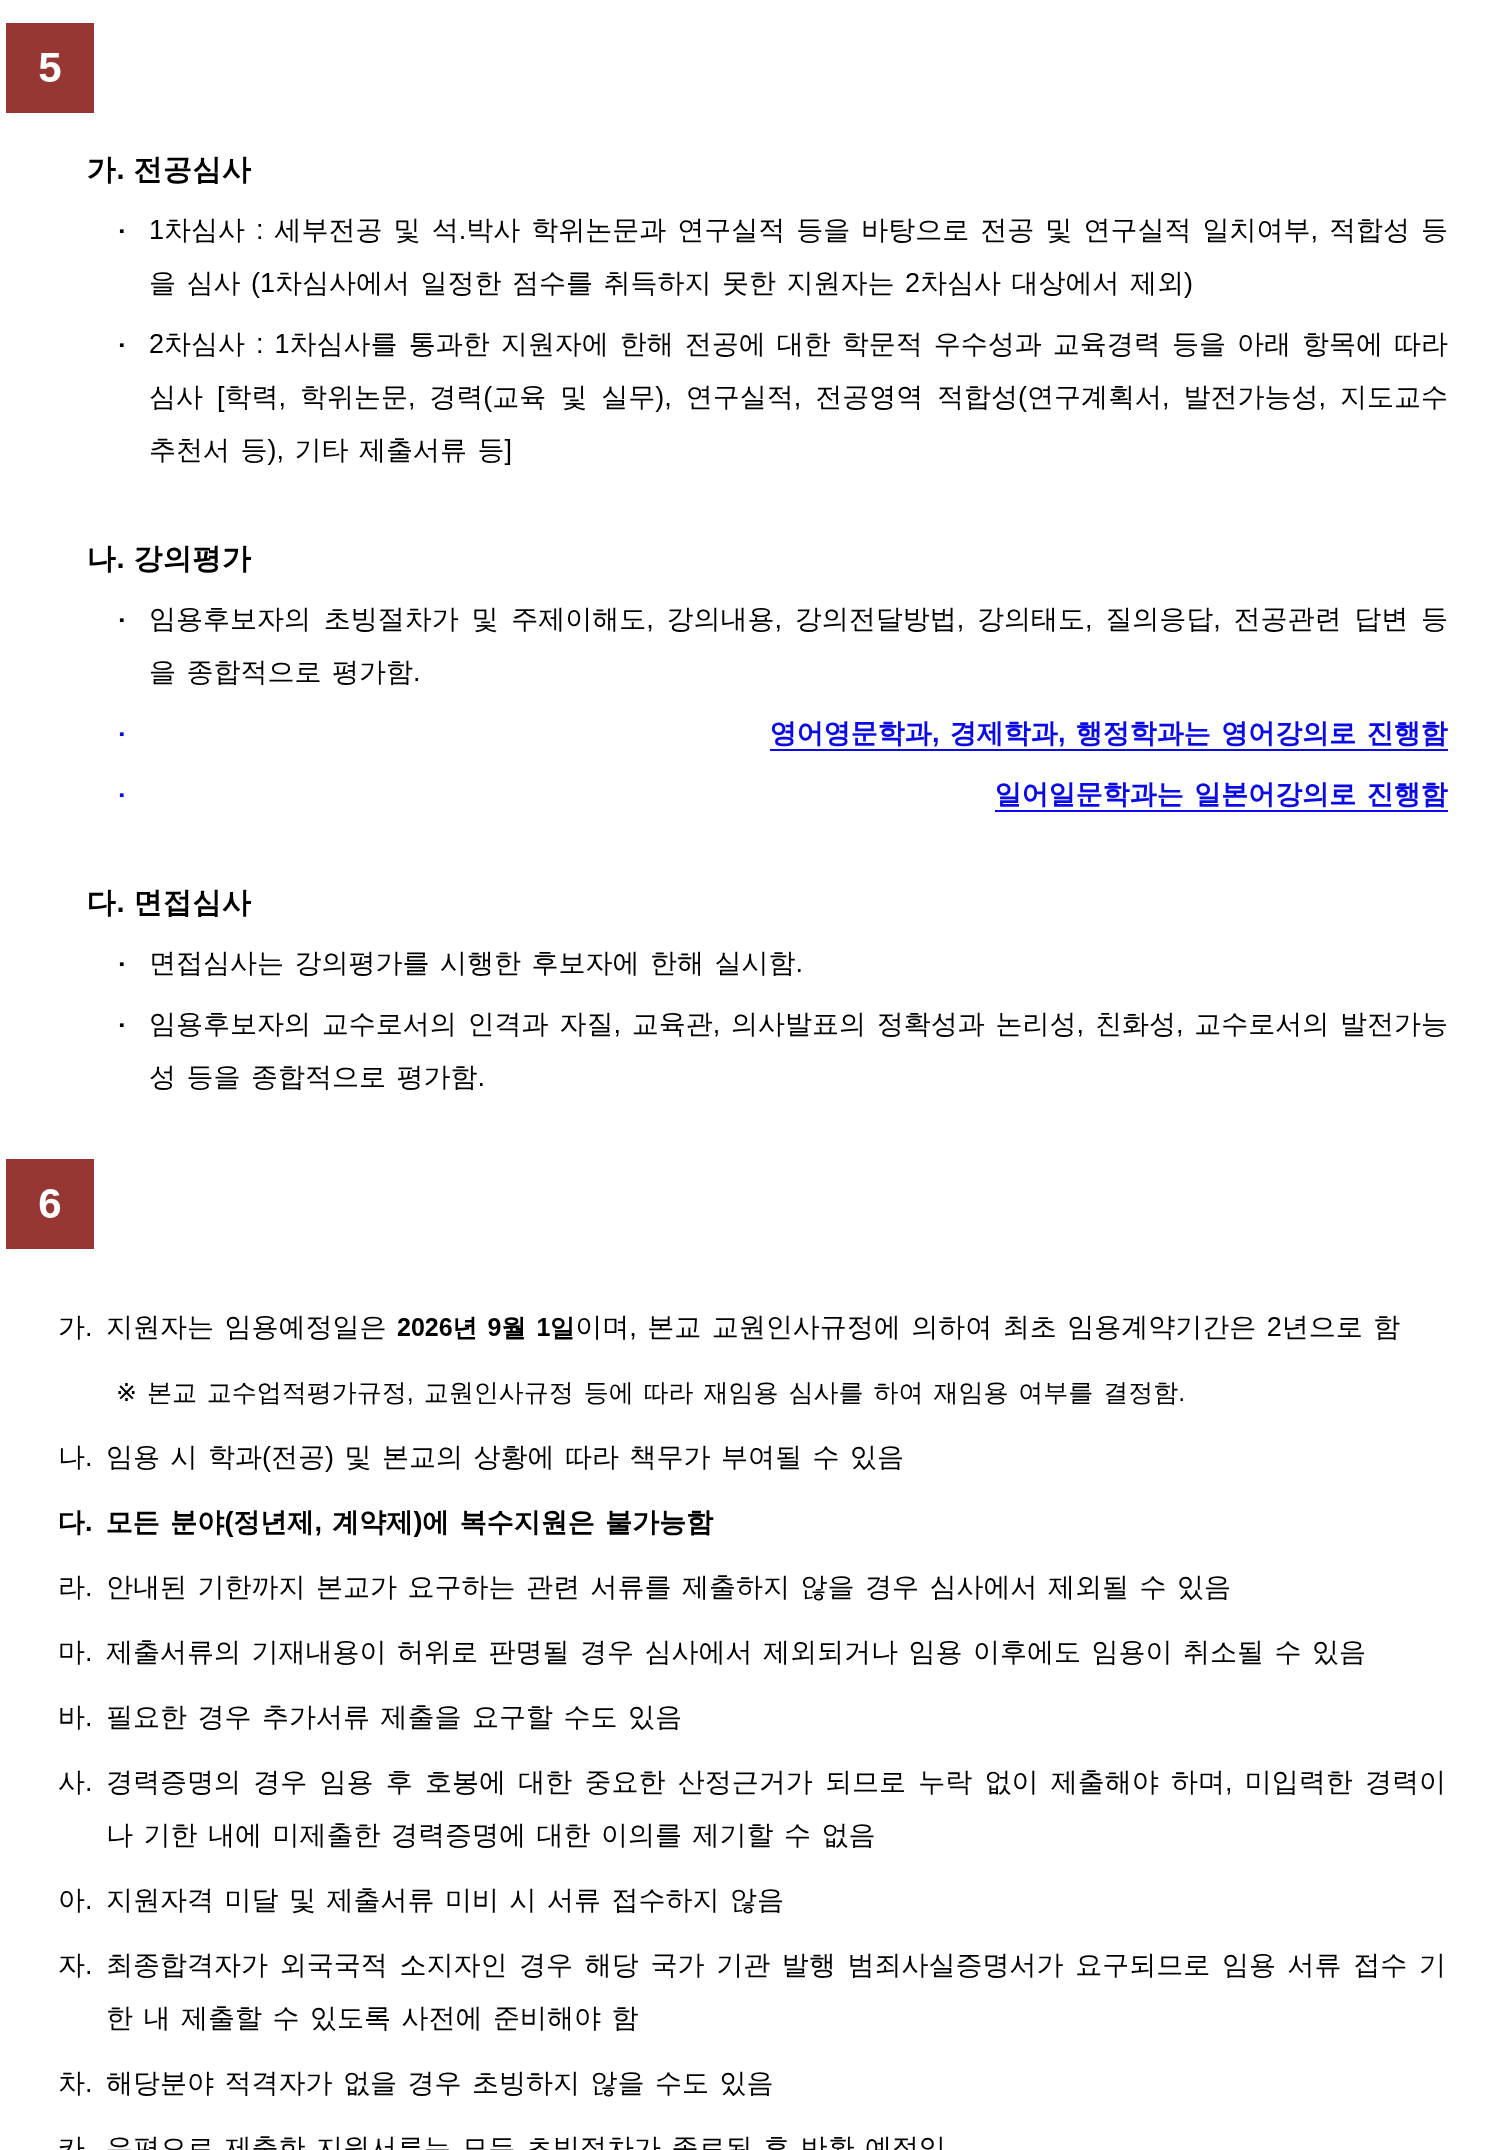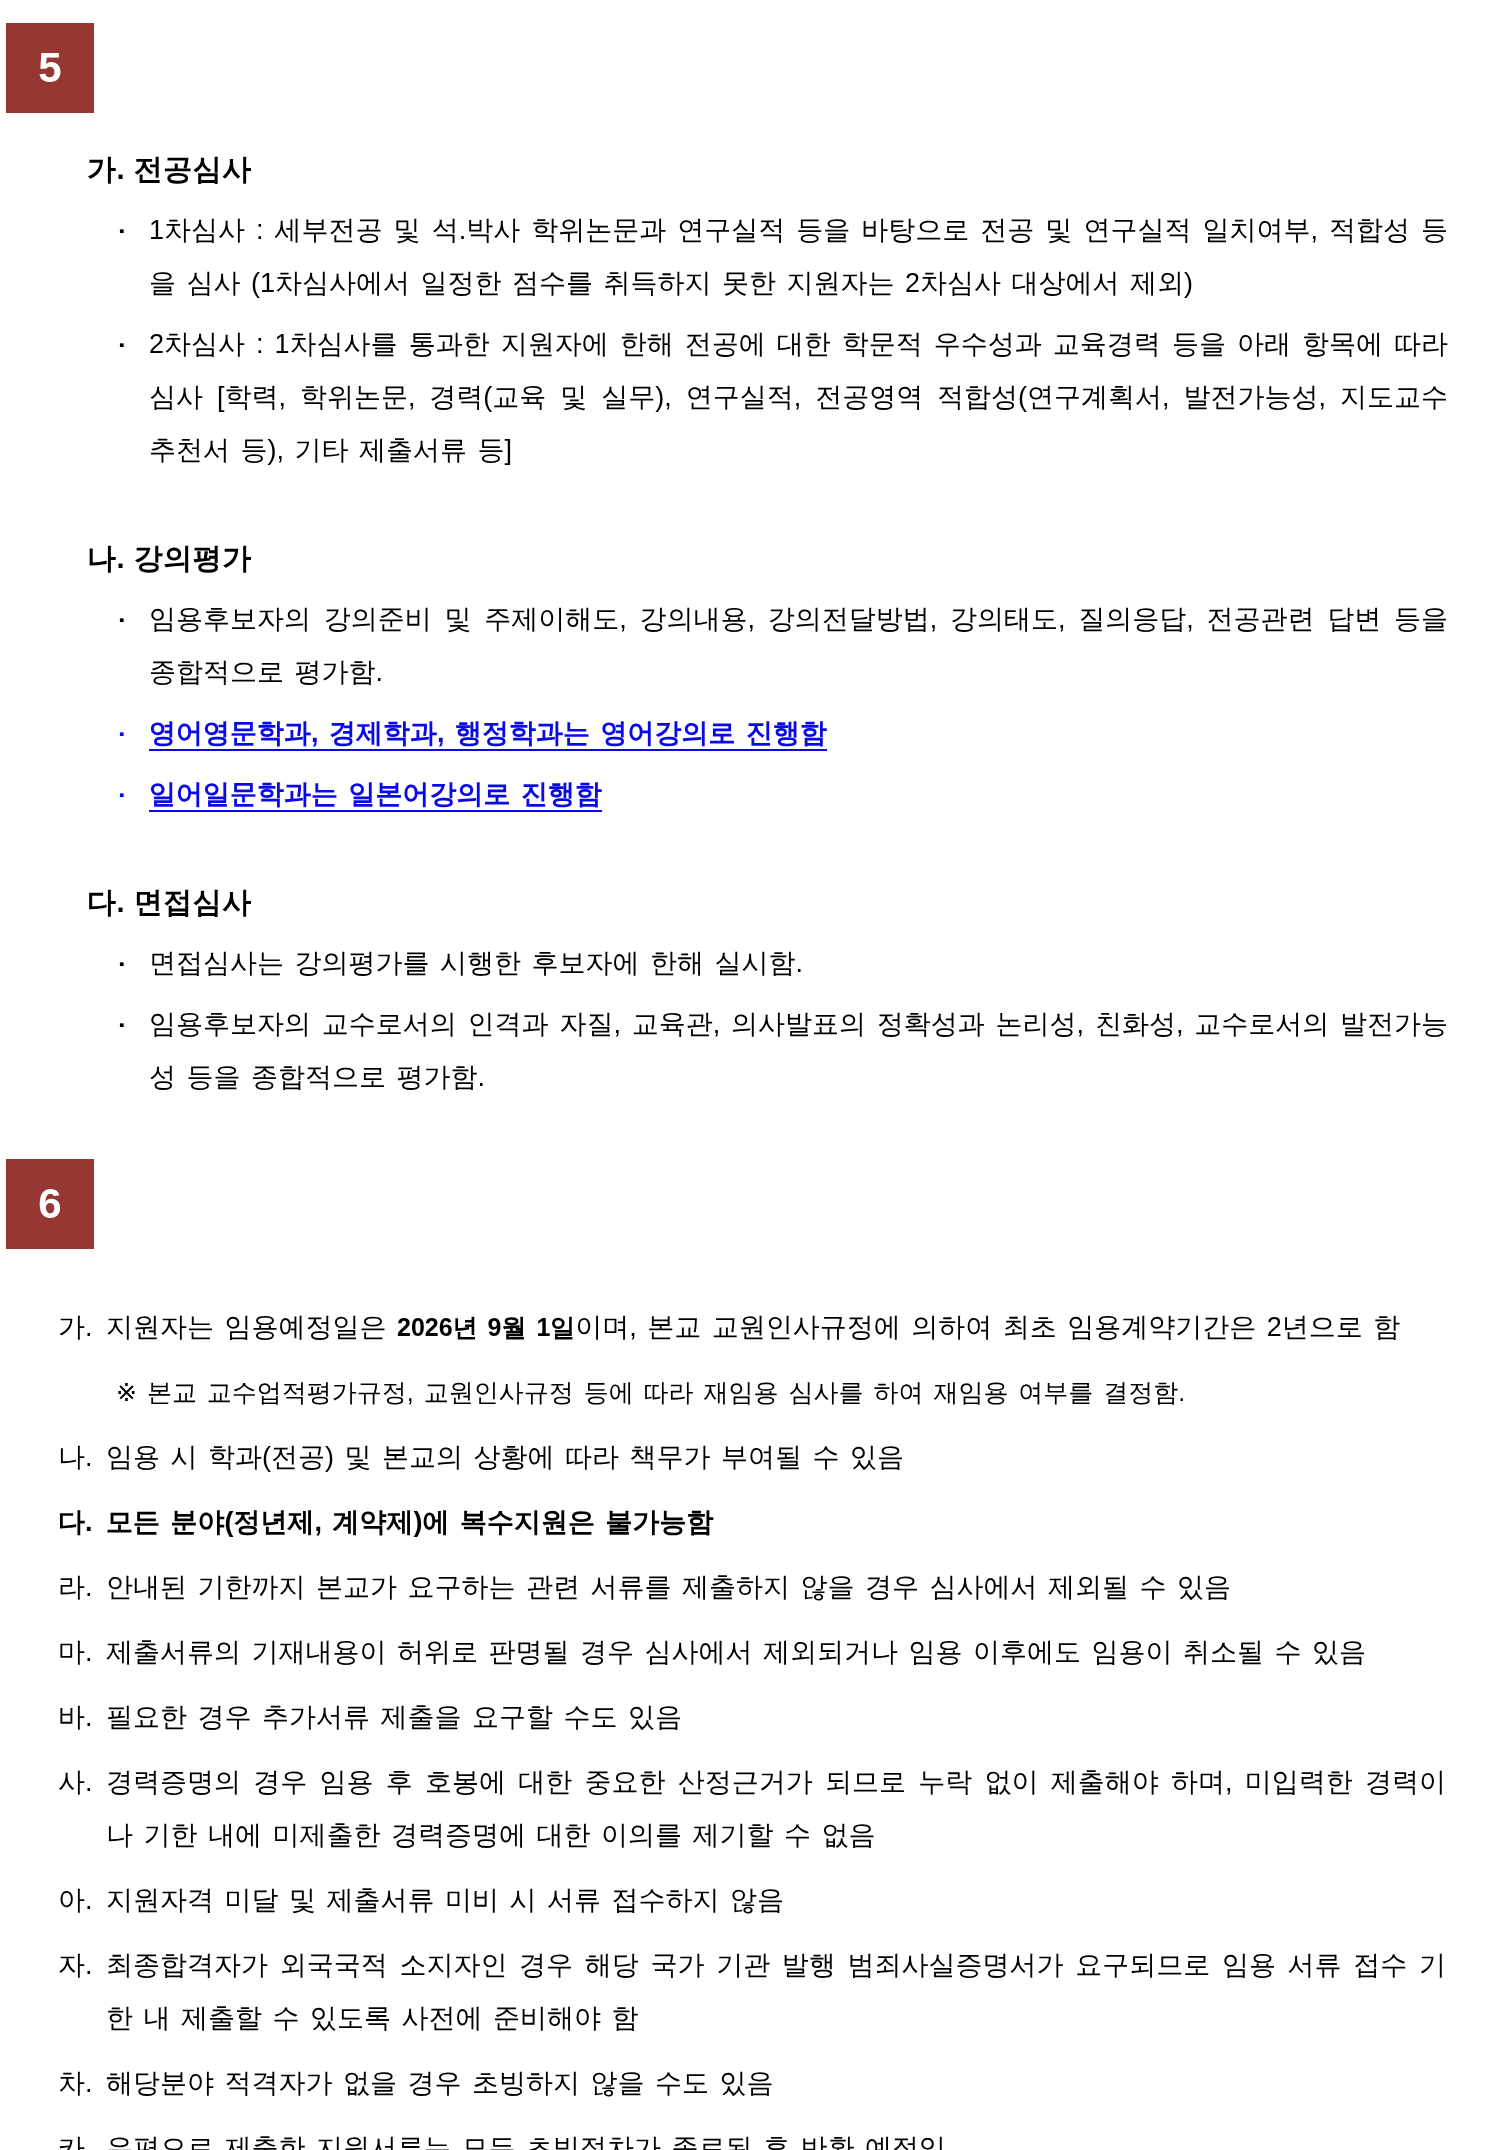--- a/index.html
+++ b/index.html
@@ -31,21 +31,21 @@
   .bullet{display:flex;margin-bottom:8px;}
   .bullet:last-child{margin-bottom:0;}
   .bmark{flex:0 0 30px;font-size:15px;line-height:53px;color:#000;}
   .btext{
     flex:1;font-size:27px;line-height:53px;text-align:justify;
     word-spacing:3px;font-weight:500;
   }
   .bullet.blue .bmark{color:#0a0ae8;}
   .bullet.blue .btext{
     color:#0a0ae8;font-weight:700;text-decoration:underline;
-    text-underline-offset:7px;text-decoration-thickness:2px;text-align:left;
+    text-underline-offset:7px;text-decoration-thickness:2px;text-align:right;
   }
 
   
   .s6-list{margin:52px 62px 0 58px;}
   .o-item{display:flex;margin-bottom:12px;}
   .o-marker{flex:0 0 48px;font-size:27px;line-height:53px;font-weight:500;}
   .o-text{
     flex:1;font-size:27px;line-height:53px;text-align:justify;
     word-spacing:3px;font-weight:500;
   }
@@ -80,21 +80,21 @@
           <div class="btext">2차심사 : 1차심사를 통과한 지원자에 한해 전공에 대한 학문적 우수성과 교육경력 등을 아래 항목에 따라 심사 [학력, 학위논문, 경력(교육 및 실무), 연구실적, 전공영역 적합성(연구계획서, 발전가능성, 지도교수 추천서 등), 기타 제출서류 등]</div>
         </div>
       </div>
     </div>
 
     <div class="subsec">
       <div class="subhead"><span>나.</span> <span>강의평가</span></div>
       <div class="bullets">
         <div class="bullet">
           <span class="bmark">▪</span>
-          <div class="btext">임용후보자의 강의준비 및 주제이해도, 강의내용, 강의전달방법, 강의태도, 질의응답, 전공관련 답변 등을 종합적으로 평가함.</div>
+          <div class="btext">임용후보자의 초빙절차가 및 주제이해도, 강의내용, 강의전달방법, 강의태도, 질의응답, 전공관련 답변 등을 종합적으로 평가함.</div>
         </div>
         <div class="bullet blue">
           <span class="bmark">▪</span>
           <div class="btext">영어영문학과, 경제학과, 행정학과는 영어강의로 진행함</div>
         </div>
         <div class="bullet blue">
           <span class="bmark">▪</span>
           <div class="btext">일어일문학과는 일본어강의로 진행함</div>
         </div>
       </div>

